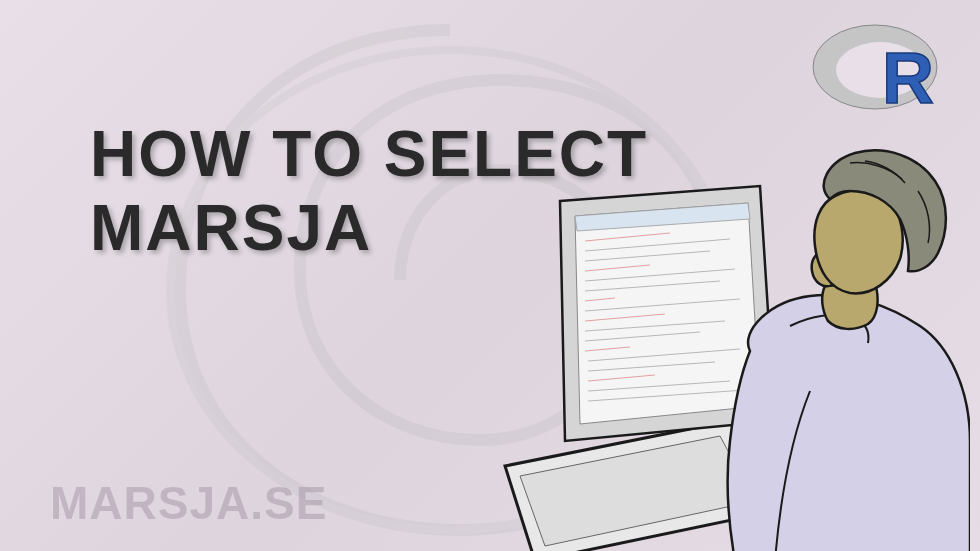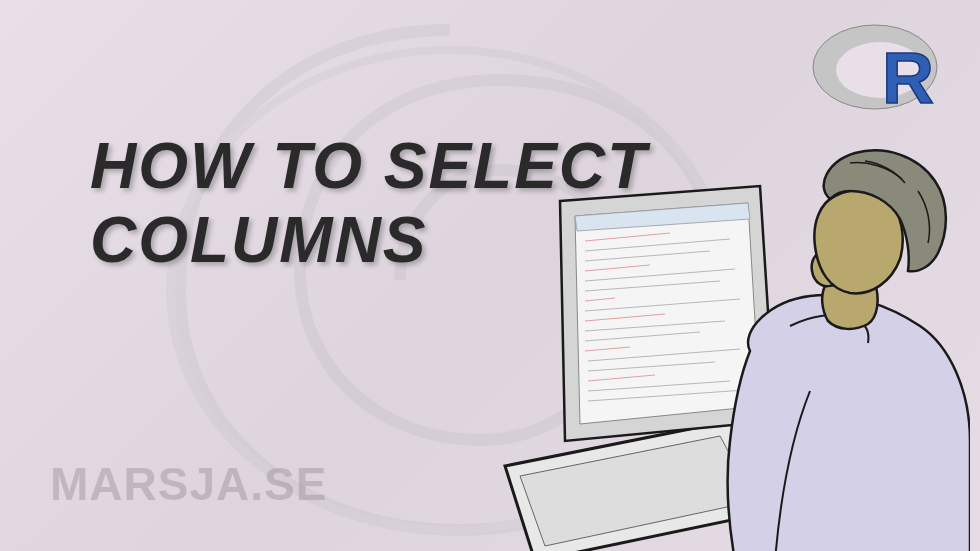--- a/index.html
+++ b/index.html
@@ -30,35 +30,34 @@
     .r-logo {
       position: absolute;
       top: 15px;
       right: 30px;
       width: 140px;
       height: 110px;
     }
     
     .main-title {
       position: absolute;
-      top: 130px;
+      top: 118px;
       left: 90px;
       font-size: 64px;
       font-weight: 900;
       line-height: 1.15;
       color: #2a2a2a;
       letter-spacing: 2px;
       text-shadow: 3px 3px 5px rgba(0,0,0,0.25);
       font-family: 'Arial Black', Arial, sans-serif;
-      font-style: italic;
     }
     
     .watermark {
       position: absolute;
-      bottom: 40px;
+      bottom: 21px;
       left: 50px;
       font-size: 46px;
       font-weight: 900;
       color: rgba(140, 120, 140, 0.35);
       letter-spacing: 1px;
       font-family: 'Arial Black', Arial, sans-serif;
     }
     
     .illustration {
       position: absolute;
@@ -125,21 +124,21 @@
 </svg>
 
 <svg class="r-logo" viewBox="0 0 140 110">
   <ellipse cx="65" cy="52" rx="62" ry="42" fill="#c5c5c5" stroke="#888" stroke-width="1"></ellipse>
   <ellipse cx="70" cy="55" rx="44" ry="28" fill="#e8dfe8"></ellipse>
   <text x="72" y="88" font-family="Arial Black, Arial" font-size="72" font-weight="900" fill="#2f5fb5" stroke="#1a3a7a" stroke-width="1.5">R</text>
 </svg>
 
 <div class="main-title">
   <div>HOW TO SELECT</div>
-  <div>COLUMNS</div>
+  <div>MARSJA</div>
 </div>
 
 <svg class="illustration" viewBox="0 0 500 430">
 
   <path class="laptop-body" d="M 35 335 L 260 290 L 305 380 L 65 430 Z"></path>
   <path d="M 50 345 L 250 305 L 285 370 L 75 415 Z" fill="#ddd" stroke="#666" stroke-width="1"></path>
 
   <path class="laptop-screen-frame" d="M 90 70 L 290 55 L 305 290 L 95 310 Z"></path>
 
   <path class="laptop-screen" d="M 105 85 L 278 72 L 290 275 L 110 293 Z"></path>

